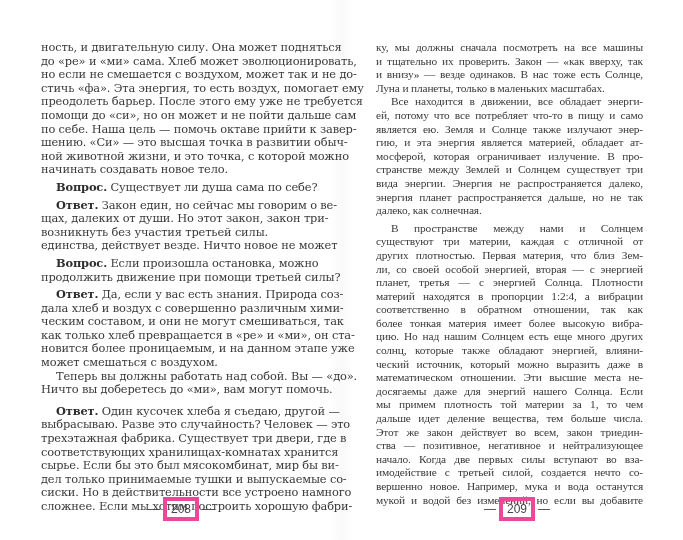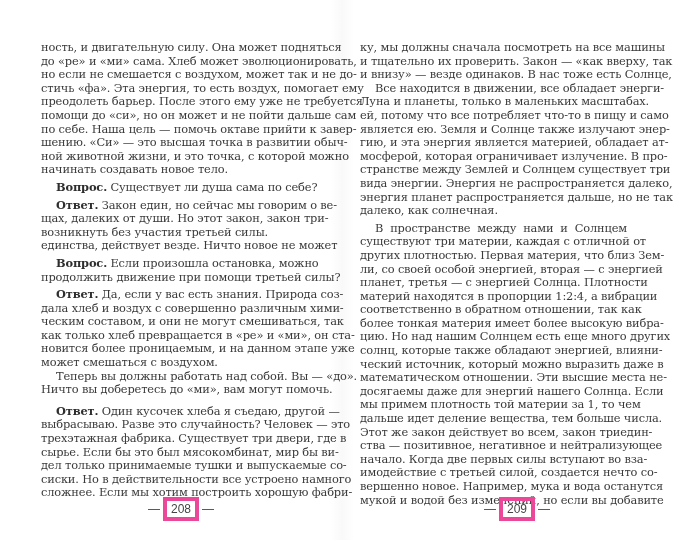--- a/index.html
+++ b/index.html
@@ -15,21 +15,21 @@
   .gutter {
     position: absolute; left: 330px; top: 0; width: 24px; height: 540px;
     background: linear-gradient(to right, rgba(0,0,0,0), rgba(0,0,0,0.025), rgba(0,0,0,0));
   }
   .text-block {
     position: absolute;
     font-size: 11.4px; line-height: 13.6px; text-align: justify;
     letter-spacing: -0.15px;
   }
   .page.left .text-block { left: 41px; top: 41px; width: 266px; }
-  .page.right .text-block { left: 20px; top: 41px; width: 267px; }
+  .page.right .text-block { left: 36px; top: 41px; width: 267px; font-family: Liberation Serif, serif; }
   .line { display: block; white-space: nowrap; text-align: justify; text-align-last: justify; }
   .line.last { text-align-last: left; }
   .line.indent { padding-left: 15px; }
   .gap { display: block; height: 4px; }
   .bold { font-weight: bold; color: #2e2e2e; }
   .folio {
     position: absolute; top: 497px; display: flex; align-items: center; gap: 3px;
     font-family: "Liberation Sans", sans-serif; font-size: 12px; color: #444;
   }
   .page.left .folio { left: 148px; }
@@ -72,39 +72,40 @@
       <span class="line">как только хлеб превращается в «ре» и «ми», он ста-</span>
       <span class="line">новится более проницаемым, и на данном этапе уже</span>
       <span class="line last">может смешаться с воздухом.</span>
       <span class="line indent">Теперь вы должны работать над собой. Вы — «до».</span>
       <span class="line last">Ничто вы доберетесь до «ми», вам могут помочь.</span>
       <span class="gap"></span>
       <span class="gap"></span>
       <span class="line indent"><span class="bold">Ответ.</span><span> Один кусочек хлеба я съедаю, другой —</span></span>
       <span class="line">выбрасываю. Разве это случайность? Человек — это</span>
       <span class="line">трехэтажная фабрика. Существует три двери, где в</span>
+      <span class="line">соответствующих хранилищах-комнатах хранится</span>
       <span class="line">сырье. Если бы это был мясокомбинат, мир бы ви-</span>
       <span class="line">дел только принимаемые тушки и выпускаемые со-</span>
       <span class="line">сиски. Но в действительности все устроено намного</span>
       <span class="line">сложнее. Если мы хотим построить хорошую фабри-</span>
     </div>
     <div class="folio">
       <span class="dash">—</span>
       <span class="num">208</span>
       <span class="dash">—</span>
     </div>
   </div>
 
   <div class="page right">
     <div class="text-block">
       <span class="line">ку, мы должны сначала посмотреть на все машины</span>
       <span class="line">и тщательно их проверить. Закон — «как вверху, так</span>
       <span class="line">и внизу» — везде одинаков. В нас тоже есть Солнце,</span>
+      <span class="line last">Луна и планеты, только в маленьких масштабах.</span>
       <span class="line indent">Все находится в движении, все обладает энерги-</span>
-      <span class="line last">Луна и планеты, только в маленьких масштабах.</span>
       <span class="line">ей, потому что все потребляет что-то в пищу и само</span>
       <span class="line">является ею. Земля и Солнце также излучают энер-</span>
       <span class="line">гию, и эта энергия является материей, обладает ат-</span>
       <span class="line">мосферой, которая ограничивает излучение. В про-</span>
       <span class="line">странстве между Землей и Солнцем существует три</span>
       <span class="line">вида энергии. Энергия не распространяется далеко,</span>
       <span class="line">энергия планет распространяется дальше, но не так</span>
       <span class="line last">далеко, как солнечная.</span>
       <span class="gap"></span>
       <span class="line indent">В пространстве между нами и Солнцем</span>

